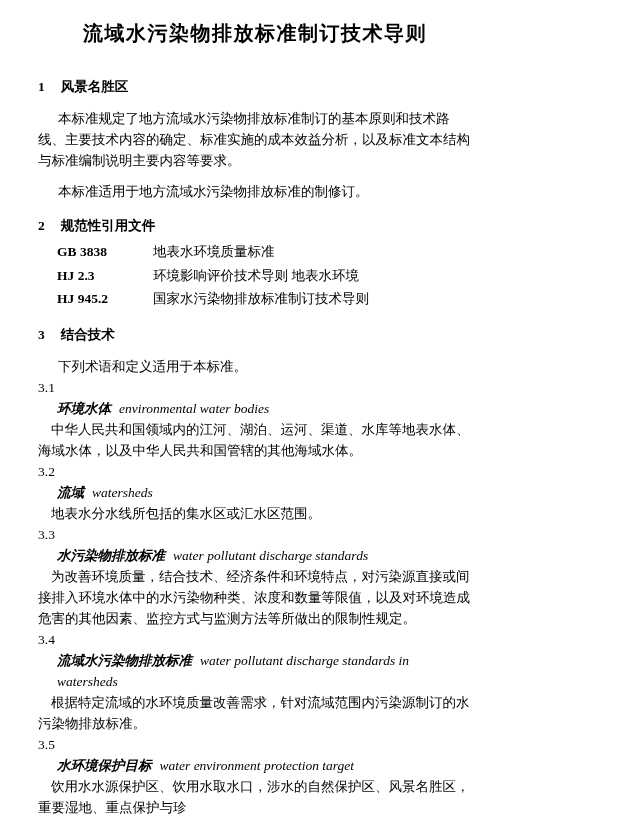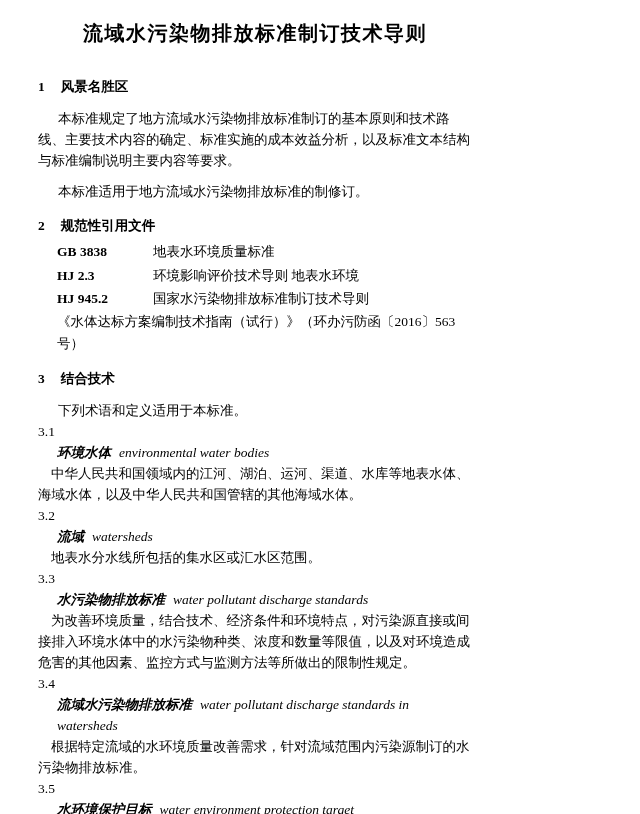--- a/index.html
+++ b/index.html
@@ -82,21 +82,20 @@
       <span class="ref-code">HJ 2.3</span>
       <span class="ref-title">环境影响评价技术导则  地表水环境</span>
     </div>
     <div class="ref-row">
       <span class="ref-code">HJ 945.2</span>
       <span class="ref-title">国家水污染物排放标准制订技术导则</span>
     </div>
   </div>
 
   <div class="doc-list">
-    <div class="doc-line">《水体达标方案编制技术指南（试行）》（环办污防函〔2016〕563 号）</div>
   </div>
 
   <div class="sec-heading h-later">
     <span class="sec-num">3</span>
     <span class="sec-title">结合技术</span>
   </div>
   <p class="para s3-intro">下列术语和定义适用于本标准。</p>
 
   <div class="terms">
 

